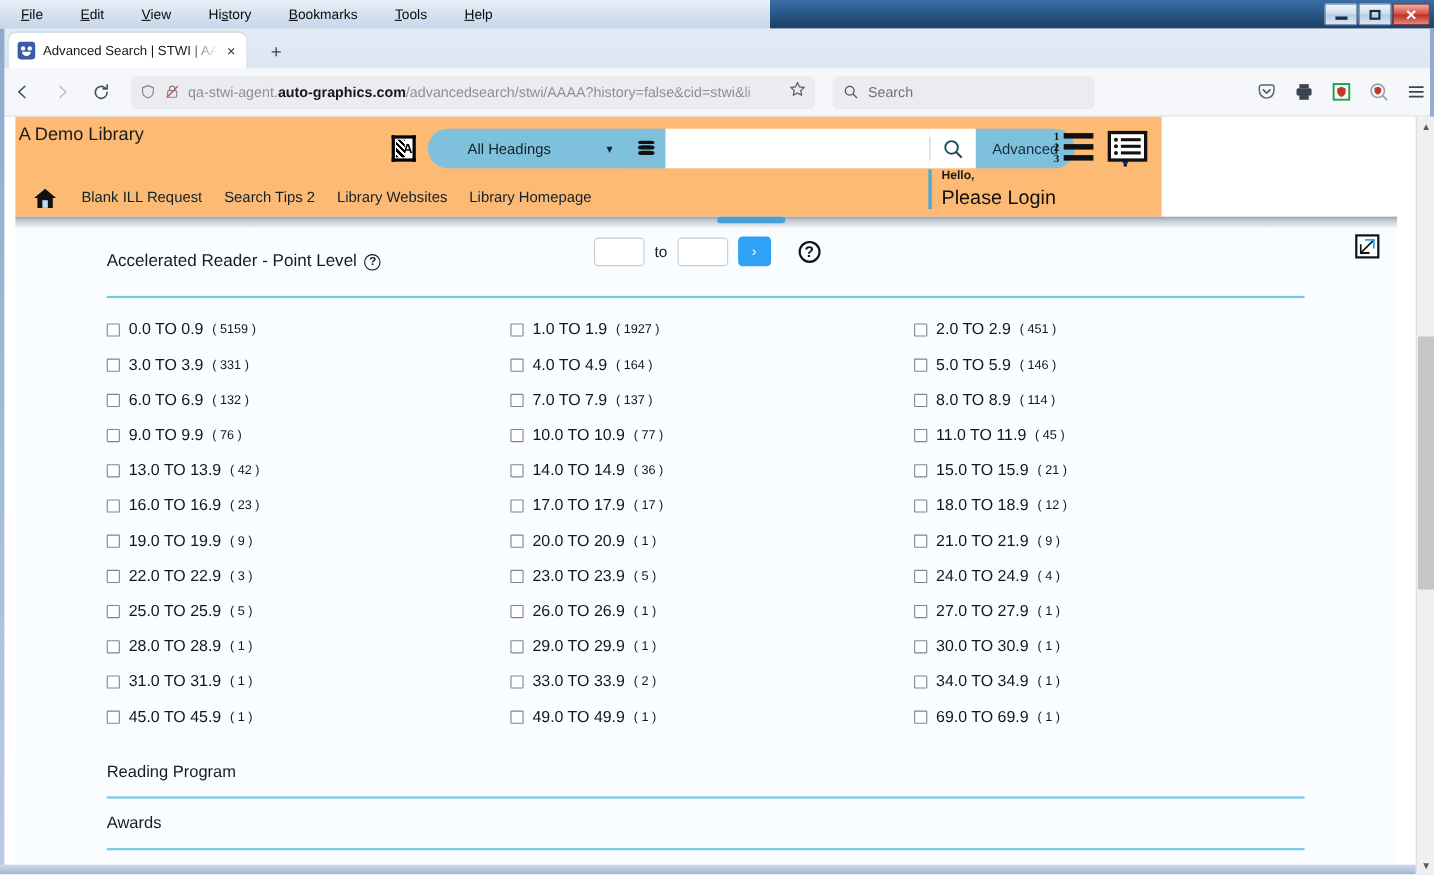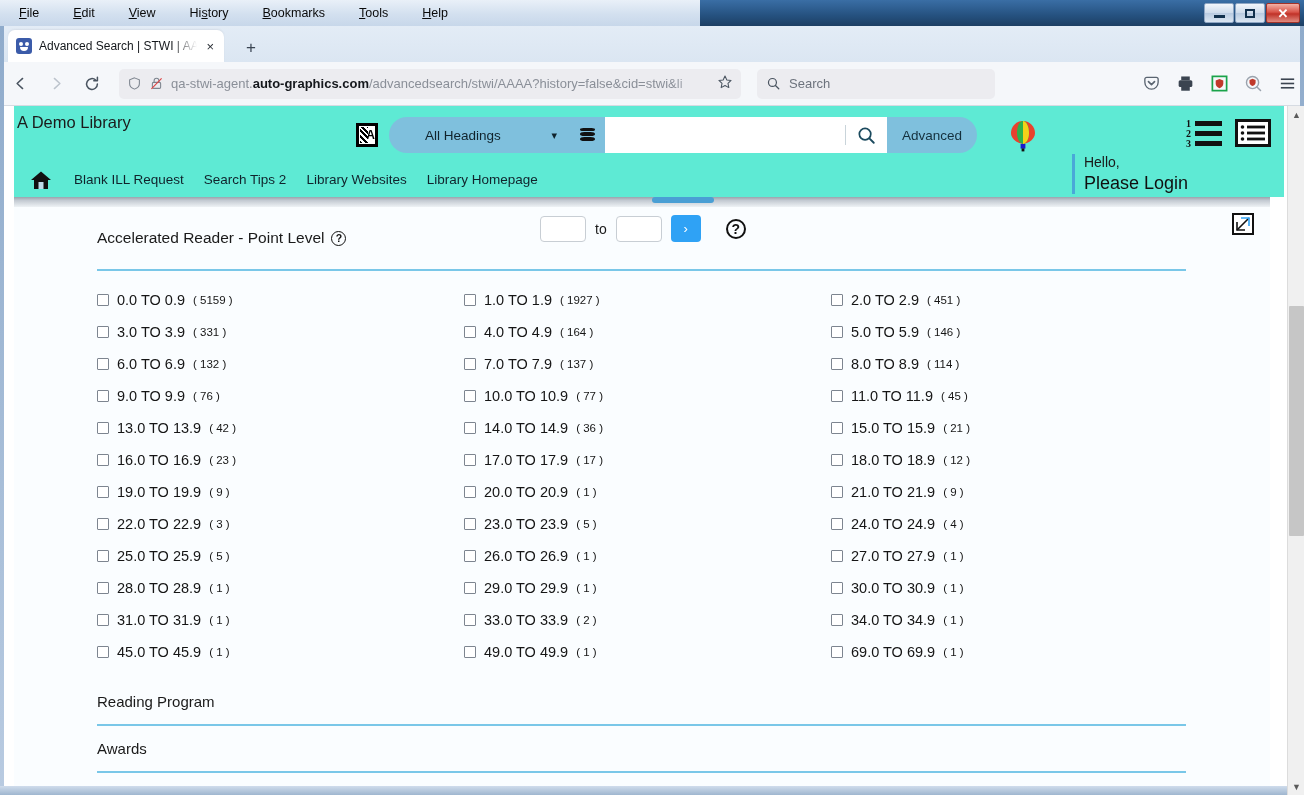--- a/index.html
+++ b/index.html
@@ -122,22 +122,22 @@
   .ticon { width:20px;height:20px; display:flex;align-items:center;justify-content:center; cursor:pointer;}
 
   
   .page {
     position:absolute; top:106px; left:0; width:1304px; height:689px;
     background:#ffffff; overflow:hidden;
   }
 
   
   .libheader {
-    position:absolute; top:0; left:14px; width:1270px; height:91px;
-    background:#5eead4;
+    position:absolute; top:0; left:14px; width:1042px; height:91px;
+    background:#fdba74;
   }
   .libtop { position:relative; height:56px; display:flex; align-items:center; }
   .libname {
     position:absolute; left:3px; top:7px; font-size:16.5px; color:#1b1b1b;
   }
   .searchcluster {
     position:absolute; left:342px; top:11px; display:flex; align-items:center; gap:0;
   }
   .langicon {
     width:22px;height:24px; margin-right:11px;
@@ -189,21 +189,21 @@
     position:absolute; left:0; top:56px; height:35px; width:100%;
     display:flex; align-items:center; gap:0; padding-left:16px;
   }
   .homeicon{ width:22px;height:20px; margin-right:12px; cursor:pointer;}
   .navlink { font-size:13.5px; color:#10232c; padding:0 10px; cursor:pointer; white-space:nowrap;}
   .navlink:first-of-type{ padding-left:0;}
   .userbox {
     position:absolute; right:96px; top:48px; border-left:3px solid #4aa8d8;
     padding-left:9px; line-height:1.25;
   }
-  .uhello{ font-size:14px; color:#1b1b1b;}
+  .uhello{ font-size:11px; color:#1b1b1b;font-weight:bold;}
   .ulogin{ font-size:18px; color:#101010; cursor:pointer;}
 
   
   .topstrip{
     position:absolute; top:91px; left:14px; width:1256px; height:10px;
     background: linear-gradient(180deg,#9aa3ad 0%, #c3cad2 35%, #eef2f5 100%);
   }
   .topstrip .thumb{
     position:absolute; left:638px; top:0; width:62px; height:6px; background:#4a9fd4; border-radius:3px;
   }

